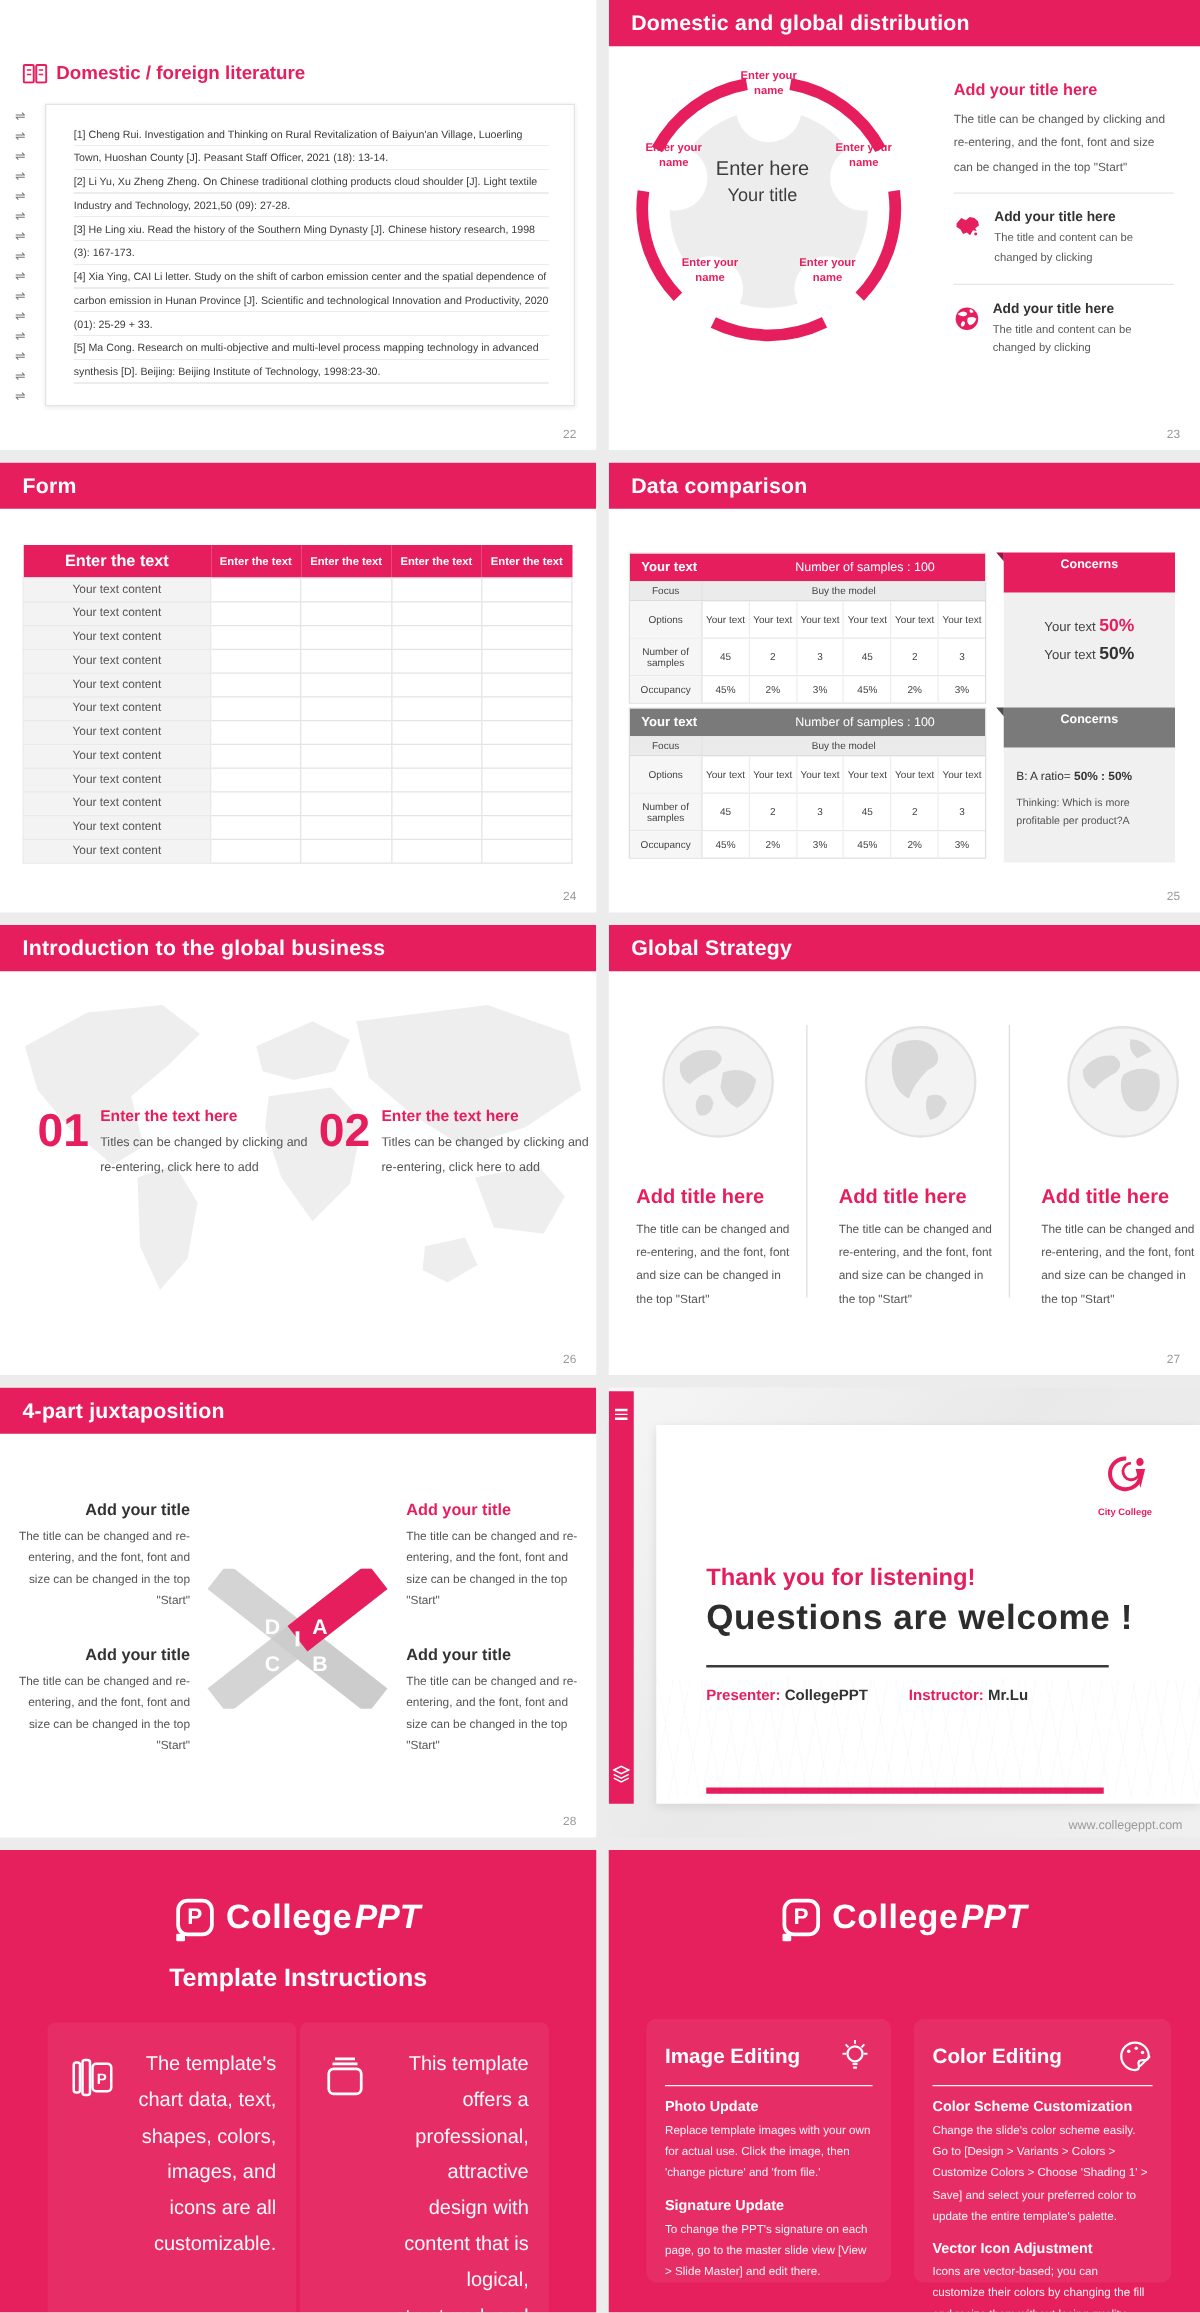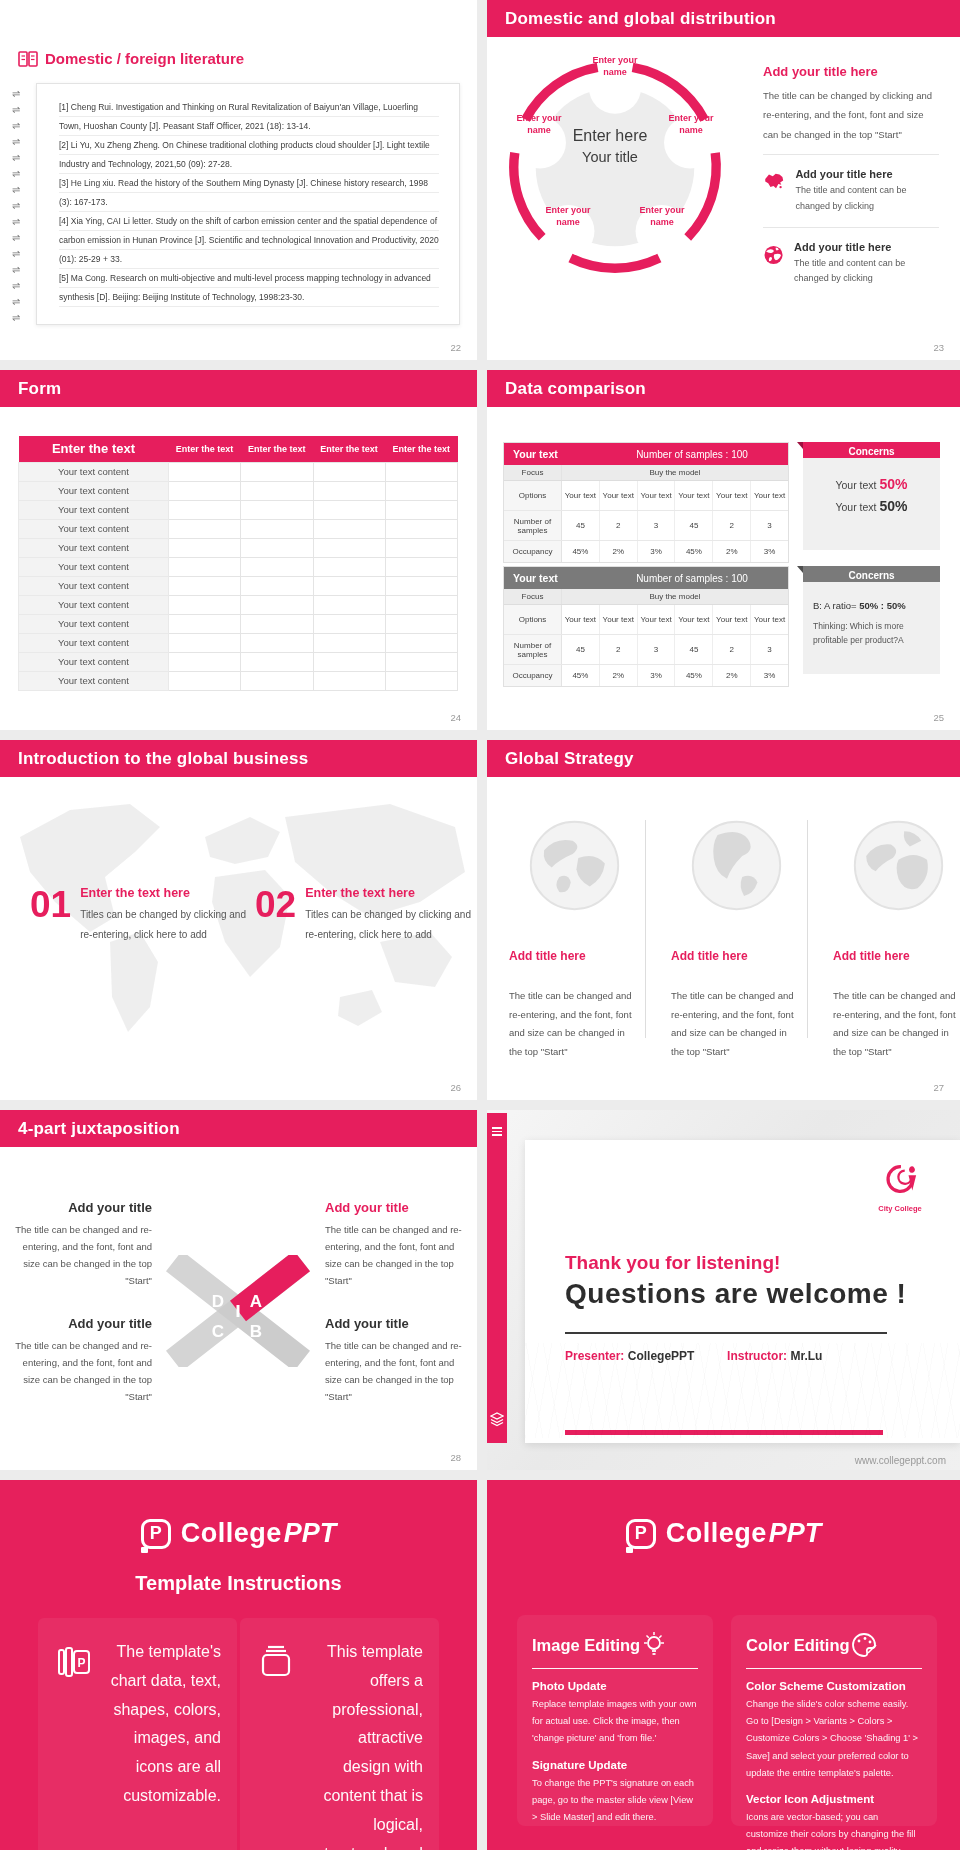--- a/index.html
+++ b/index.html
@@ -47,39 +47,39 @@
   .dc-lbl{width:58px; text-align:center; background:#f6f6f6; align-self:stretch; display:flex; align-items:center; justify-content:center; border-right:1px solid #e3e3e3;}
   .dc-focus .dc-lbl{background:transparent;}
   .dc-span{flex:1; text-align:center;}
   .dc-row{display:flex; border-bottom:1px solid #e8e8e8;}
   .dc-row:last-child{border-bottom:none;}
   .dc-cells{flex:1; display:flex;}
   .dc-cell{flex:1; border-right:1px solid #eee; display:flex; align-items:center; justify-content:center; text-align:center; padding:2px 1px; line-height:1.25;}
   .dc-cell:last-child{border-right:none;}
   .dc-row.h30{height:30px;} .dc-row.h21{height:21px;}
   .concerns{position:absolute; left:310px; width:143px;}
-  .concerns .chead{position:relative; background:var(--pink); color:#fff; text-align:center; font-weight:bold; font-size:10px; height:16px; line-height:20px; margin-left:6px;}
+  .concerns .chead{position:relative; background:var(--pink); color:#fff; text-align:center; font-weight:bold; font-size:10px; height:32px; line-height:20px; margin-left:6px;}
   .concerns .chead::before{content:""; position:absolute; left:-6px; top:0; border-right:6px solid #9e1140; border-bottom:7px solid transparent;}
   .concerns.gray .chead{background:var(--grayhead);}
   .concerns.gray .chead::before{border-right-color:#4f4f4f;}
   .concerns .cbody{background:#f0f0f0; margin-left:6px; height:92px; padding:12px 10px;}
   .c-line{text-align:center; font-size:10.5px; color:#444; margin:6px 0;}
   .c-line b{font-size:14px;} .c-line.first b{color:var(--pink);} .c-line.second b{color:#333;}
   .c-ratio{font-size:9.5px; color:#333; margin:6px 0 9px;}
   .c-think{font-size:8.5px; color:#555; line-height:1.6;}
   
   .worldmap{position:absolute; left:0; top:42px; opacity:.85;}
   .s26-item{position:absolute; top:146px; display:flex; gap:9px;}
   .s26-item .num{font-size:37px; font-weight:bold; color:var(--pink); line-height:1;}
   .s26-item h3{color:var(--pink); font-size:12.5px; margin-bottom:5px;}
   .s26-item p{font-size:10px; color:#555; line-height:2; width:168px;}
   
   .s27-col{position:absolute; top:70px; width:130px;}
   .s27-col svg{display:block; margin:8px auto 0;}
-  .s27-col h3{color:var(--pink); font-size:12px; margin:36px 0 24px;}
+  .s27-col h3{color:var(--pink); font-size:16px; margin:36px 0 8px;}
   .s27-col p{font-size:9.5px; color:#555; line-height:1.95;}
   .s27-sep{position:absolute; top:80px; width:1px; height:218px; background:#ddd;}
   
   .quad{position:absolute; width:142px;}
   .quad h3{font-size:13px; color:#333; margin-bottom:6px;}
   .quad.tr h3{color:var(--pink);}
   .quad p{font-size:9.5px; color:#555; line-height:1.8;}
   .quad.right-al{text-align:right;}
   .s28-gfx{position:absolute; left:152px; top:145px;}
   
@@ -108,21 +108,21 @@
   .p-badge{width:30px; height:30px; border:3px solid #fff; border-radius:9px; display:flex; align-items:center; justify-content:center; font-size:18px; font-weight:bold; position:relative;}
   .p-badge::after{content:""; position:absolute; left:-3px; bottom:-7px; width:7px; height:6px; background:#fff; border-radius:1px;}
   .p-college{font-size:27px; font-weight:bold; letter-spacing:.5px;}
   .p-ppt{font-size:27px; font-weight:bold; font-style:italic; margin-left:2px;}
   .p-title{position:absolute; top:92px; left:0; right:0; text-align:center; font-size:20px; font-weight:bold;}
   .inst-grid{position:absolute; left:38px; right:38px; top:138px; bottom:26px; display:grid; grid-template-columns:1fr 1fr; grid-template-rows:1fr 1fr; gap:3px;}
   .inst-card{background:rgba(255,255,255,.06); border-radius:6px; padding:20px 16px; display:flex; gap:14px; align-items:flex-start;}
   .inst-card svg{flex-shrink:0; margin-top:4px;}
   .inst-card p{font-size:16px; line-height:1.8; color:rgba(255,255,255,.97);text-align:right;}
   .tut-card{position:absolute; top:135px; bottom:24px; width:196px; background:rgba(255,255,255,.06); border-radius:8px; padding:16px 15px;}
-  .tut-head{display:flex; align-items:center;}
+  .tut-head{display:flex; justify-content:space-between; align-items:center;}
   .tut-head h3{font-size:16.5px; font-weight:bold;}
   .tut-rule{border-top:1.5px solid rgba(255,255,255,.95); margin:9px 0 4px;}
   .tut-block h4{font-size:11.5px; margin:11px 0 4px;}
   .tut-block p{font-size:9.3px; line-height:1.85; color:rgba(255,255,255,.94);}
 </style>
 </head>
 <body>
 
 <div class="page">
 

